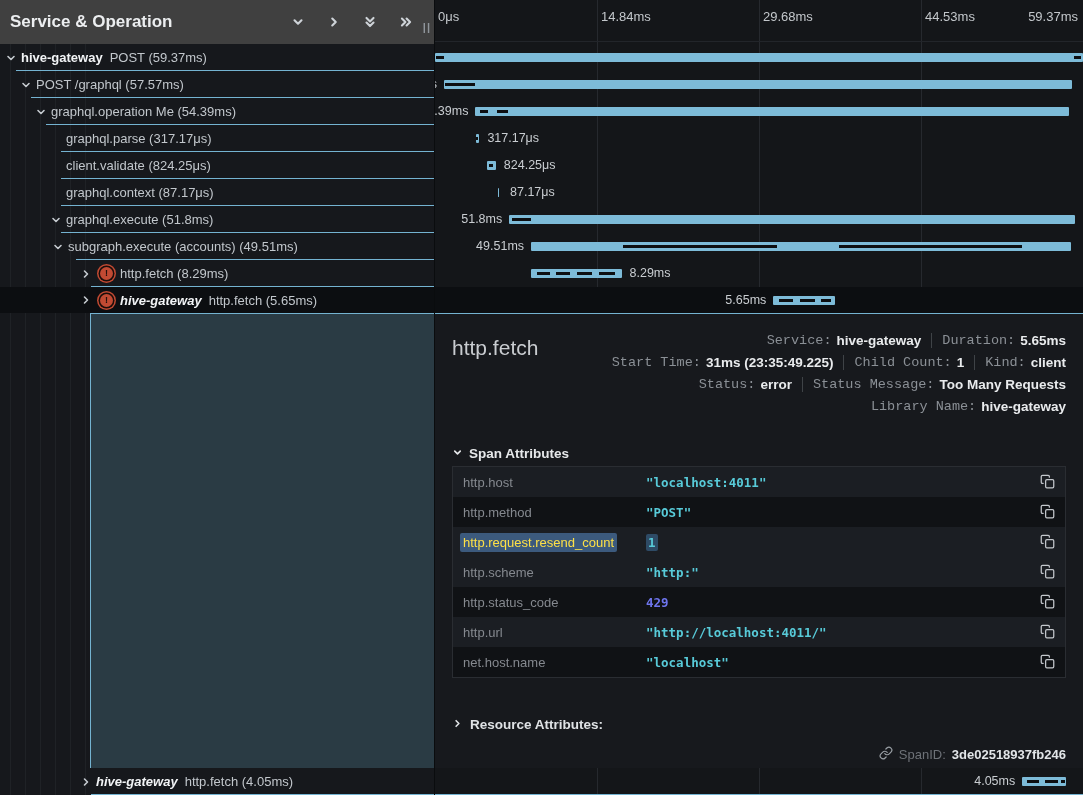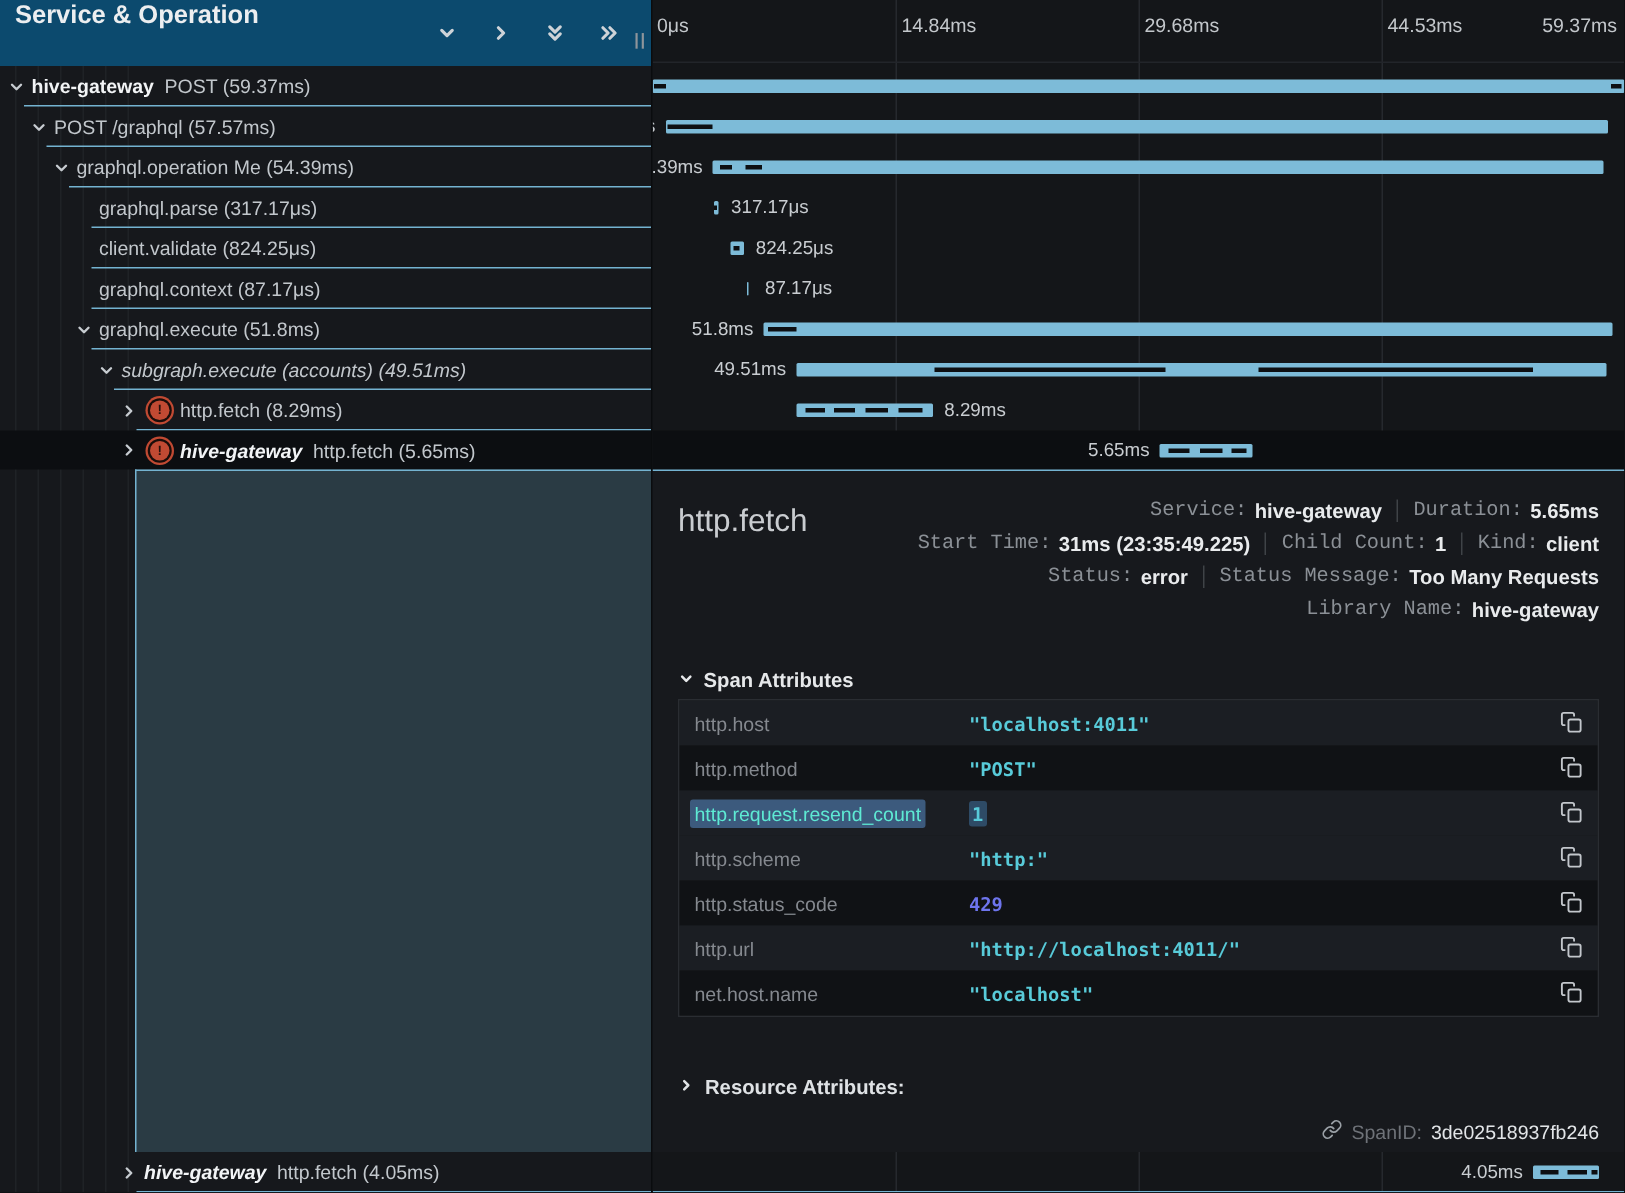--- a/index.html
+++ b/index.html
@@ -5,21 +5,21 @@
   * { box-sizing: border-box; margin: 0; padding: 0; }
   html,body { background:#0e1013; }
   body { font-family:"Liberation Sans","DejaVu Sans",sans-serif; }
   .app { position:relative; width:1083px; height:795px; background:#131518; overflow:hidden;
          color:#d3d6da; font-size:13px; }
 
   
   .left-panel { position:absolute; left:0; top:0; width:435px; height:795px;
                 background:#16181c; overflow:hidden; z-index:3; border-right:1px solid #0a0c0e;}
   .tree-header { position:absolute; left:0; top:0; width:435px; height:44px;
-                 background:#0c4a6e; display:flex; align-items:flex-start; z-index:6; }
+                 background:#404040; display:flex; align-items:center; z-index:6; }
   .tree-header .title { font-size:17px; font-weight:700; color:#eceef0; margin-left:10px; flex:0 0 auto;}
   .hdr-icons { position:absolute; right:18px; top:0; height:44px; display:flex; align-items:center; gap:14px; }
   .hdr-icon { width:22px; height:22px; display:flex; align-items:center; justify-content:center;
               color:#ced3d8; cursor:pointer; }
   .hdr-icon svg { stroke:currentColor; fill:none; stroke-width:1.8; stroke-linecap:round; stroke-linejoin:round;}
   .divider-handle { position:absolute; right:4px; top:21px; color:#8f959b; font-size:11px;
                     letter-spacing:1px; font-weight:700; cursor:col-resize; z-index:7;}
   .guide { position:absolute; top:44px; bottom:0; width:1px; background:#1f2226; z-index:1; }
 
   .trow { position:absolute; left:0; width:435px; height:27px; display:flex; align-items:center;
@@ -64,41 +64,41 @@
 
   .attr-section-hdr { position:absolute; left:17px; top:132px; display:flex; align-items:center;
                       gap:6px; color:#e6e8ea; font-weight:700; font-size:13.5px; cursor:pointer; }
   .attr-section-hdr svg, .res-hdr svg { stroke:currentColor; fill:none; stroke-width:1.8;
                       stroke-linecap:round; stroke-linejoin:round; }
   .attr-table { position:absolute; left:17px; top:152px; width:614px; border:1px solid #2a2d32; }
   .attr-row { height:30px; display:flex; align-items:center; position:relative; }
   .attr-row.light { background:#1b1e23; }
   .attr-row.dark { background:#101215; }
   .attr-key { color:#85898f; margin-left:10px; width:183px; flex:0 0 183px; font-size:13px; }
-  .attr-key .sel { background:var(--selection); color:#5eead4; padding:2px 3px; margin:-2px -3px; border-radius:2px;}
+  .attr-key .sel { background:var(--selection); color:#fde047; padding:2px 3px; margin:-2px -3px; border-radius:2px;}
   .attr-value { font-family:"DejaVu Sans Mono",monospace; font-size:12.5px; font-weight:700; }
   .attr-value.teal { color:var(--teal); }
   .attr-value.indigo { color:var(--indigo); }
   .attr-value .selv { background:#2e4b66; padding:1px 2px; border-radius:2px; }
   .copy-btn { position:absolute; right:9px; top:7px; width:16px; height:16px; cursor:pointer; color:#c3c7cc; }
   .copy-btn svg { stroke:currentColor; fill:none; stroke-width:2; stroke-linecap:round; stroke-linejoin:round;}
 
   .res-line { position:absolute; left:17px; top:403px; display:flex; align-items:center; font-size:13.5px;
               white-space:nowrap; max-width:614px; overflow:hidden; }
   .res-hdr { display:flex; align-items:center; gap:7px; color:#dfe2e5; font-weight:700; cursor:pointer; }
   .res-key { color:#868b91; margin-left:12px; }
   .res-eq { color:#6a6f75; margin:0 5px; }
   .res-val { color:#e4e6e9; font-weight:700; }
   .res-div { width:1px; height:15px; background:#3a3e43; margin-left:12px; }
 
   .spanid-line { position:absolute; right:17px; top:432px; display:flex; align-items:center; gap:6px;
                  font-size:13px; }
   .spanid-line svg { stroke:#9aa0a6; fill:none; stroke-width:2; stroke-linecap:round; stroke-linejoin:round;}
   .spanid-label { color:#6e7278; }
-  .spanid-value { color:#e2e5e8; font-weight:400; }
+  .spanid-value { color:#e2e5e8; font-weight:700; }
 </style>
 </head>
 <body>
 
 <div class="app">
 
   <div class="right-panel">
     <div id="gridlines">
         <div class="gridline" style="left: 162px; top: 0px; height: 313px;"></div>
         <div class="gridline" style="left: 162px; top: 768px; height: 27px;"></div>
@@ -354,21 +354,21 @@
         </div>
         <div class="trow" style="top: 206px; padding-left: 50px;">
           <span class="toggle">
             <svg width="12" height="12" viewBox="0 0 12 12">
               <polyline points="3,4.5 6,7.5 9,4.5"></polyline>
             </svg>
           </span>
           <span class="sname">graphql.execute (51.8ms)</span>
           <div class="row-line" style="left: 61px;"></div>
         </div>
-        <div class="trow" style="top: 233px; padding-left: 65px; font-style: italic;">
+        <div class="trow" style="top: 233px; padding-left: 52px;">
           <span class="toggle">
             <svg width="12" height="12" viewBox="0 0 12 12">
               <polyline points="3,4.5 6,7.5 9,4.5"></polyline>
             </svg>
           </span>
           <span class="sname">subgraph.execute (accounts) (49.51ms)</span>
           <div class="row-line" style="left: 76px;"></div>
         </div>
         <div class="trow" style="top: 260px; padding-left: 80px;">
           <span class="toggle">

